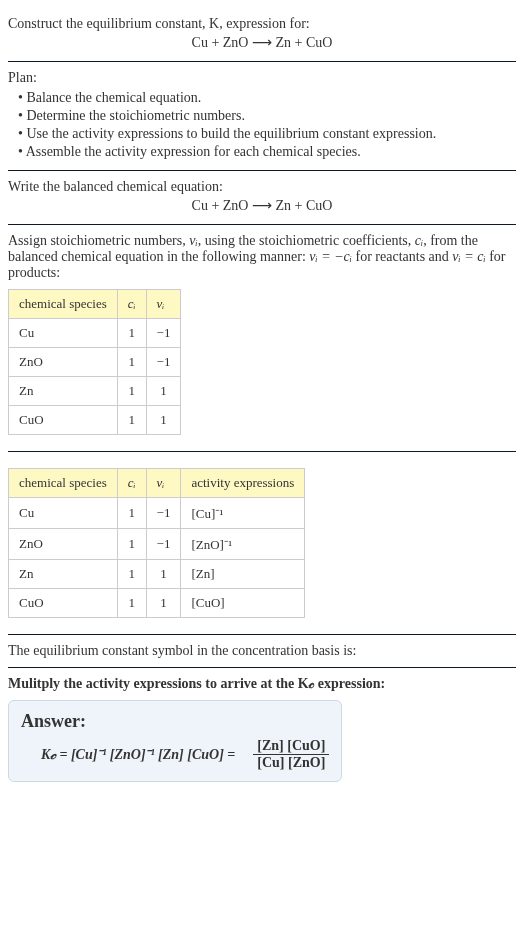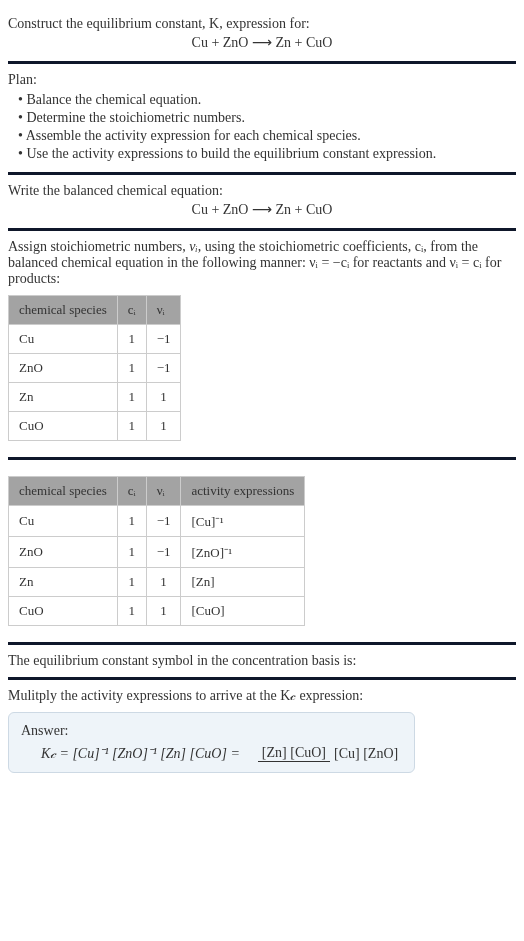--- a/index.html
+++ b/index.html
@@ -9,25 +9,26 @@
     }
     body {
       font-family: Georgia, 'Times New Roman', serif;
       font-size: 14px;
       color: #333;
       background: #fff;
       width: 524px;
       padding: 8px;
     }
     .section {
-      border-bottom: 3px solid #0f172a;
+      border-bottom: 1px solid #0f172a;
       padding: 8px 0;
     }
     .section:last-of-type {
       border-bottom: none;
+      font-weight: bold;
     }
     .eq {
       font-family: Georgia, serif;
       margin: 2px 0;
       text-align: center;
     }
     .plan-list {
       margin-top: 4px;
     }
     .plan-item {
@@ -38,59 +39,61 @@
       margin: 8px 0;
       font-size: 13px;
     }
     .table th, .table td {
       border: 1px solid #ccc;
       padding: 6px 10px;
       text-align: left;
     }
     .table th {
       font-weight: normal;
-      background: #a3a3a3;
+      background: #fef9c3;
     }
     .table td.center {
       text-align: center;
     }
     .answer-box {
       background: #eef4f9;
       border: 1px solid #cdd9e4;
       border-radius: 6px;
       padding: 10px 12px;
       margin-top: 8px;
       display: inline-block;
     }
     .answer-label {
-      font-size: 14px;
+      font-size: 18px;
       margin-bottom: 6px;
     }
     .kc-expr {
       display: flex;
       align-items: center;
       gap: 18px;
       font-style: italic;
       font-family: Georgia, serif;
     }
     .frac {
       display: inline-flex;
+      flex-direction: column;
       align-items: center;
       vertical-align: middle;
       font-style: normal;
     }
     .frac .num {
       border-bottom: 1px solid #333;
       padding: 0 4px;
     }
     .frac .den {
       padding: 0 4px;
       text-align: center;
     }
     .italic {
+      font-style: italic;
     }
     .nu {
       font-style: italic;
     }
     .indent {
       margin-left: 20px;
     }
   </style>
 </head>
 <body>
@@ -100,22 +103,22 @@
     <span>Construct the equilibrium constant, K, expression for:</span>
   </div>
   <div class="eq">Cu + ZnO ⟶ Zn + CuO</div>
 </div>
 
 <div class="section">
   <div>Plan:</div>
   <div class="plan-list">
     <div class="plan-item">• Balance the chemical equation.</div>
     <div class="plan-item">• Determine the stoichiometric numbers.</div>
+    <div class="plan-item">• Use the activity expressions to build the equilibrium constant expression.</div>
     <div class="plan-item">• Assemble the activity expression for each chemical species.</div>
-    <div class="plan-item">• Use the activity expressions to build the equilibrium constant expression.</div>
   </div>
 </div>
 
 <div class="section">
   <div>Write the balanced chemical equation:</div>
   <div class="eq">Cu + ZnO ⟶ Zn + CuO</div>
 </div>
 
 <div class="section">
   <div>

